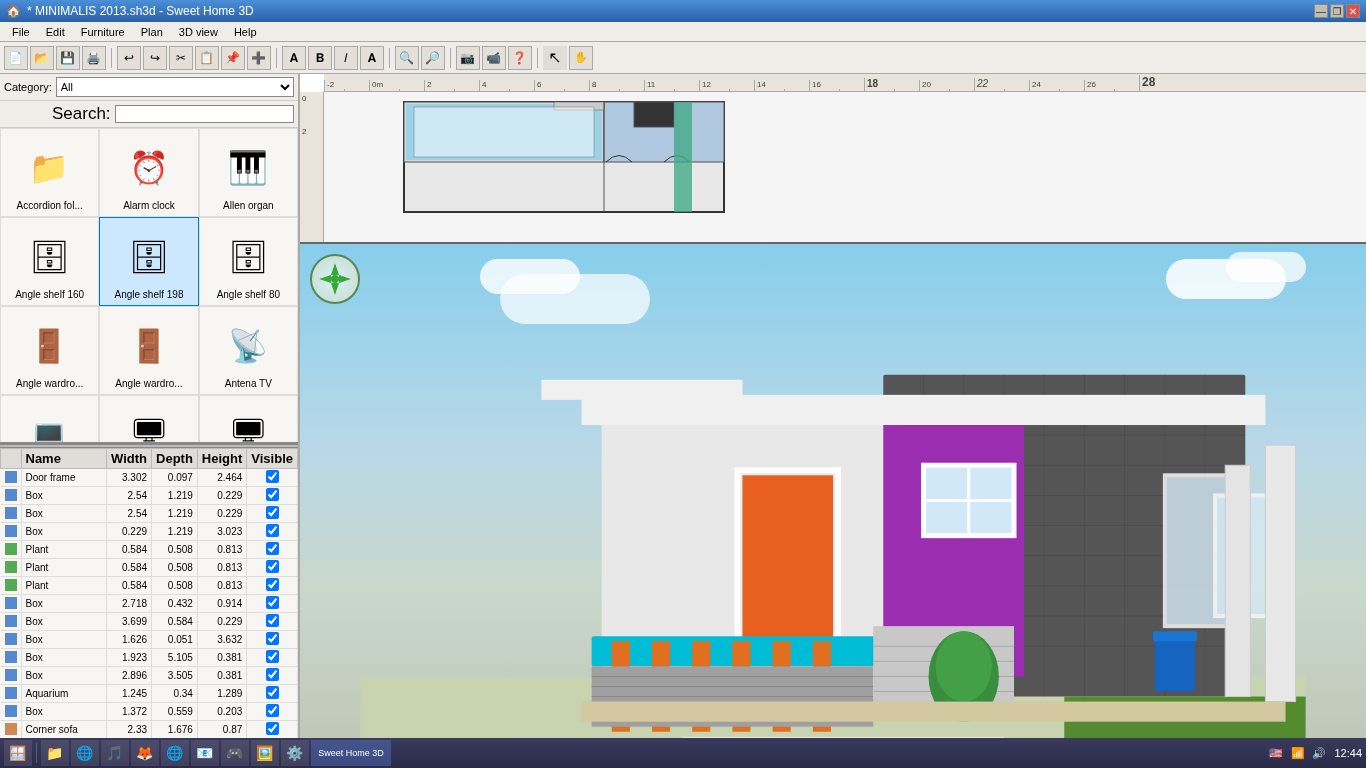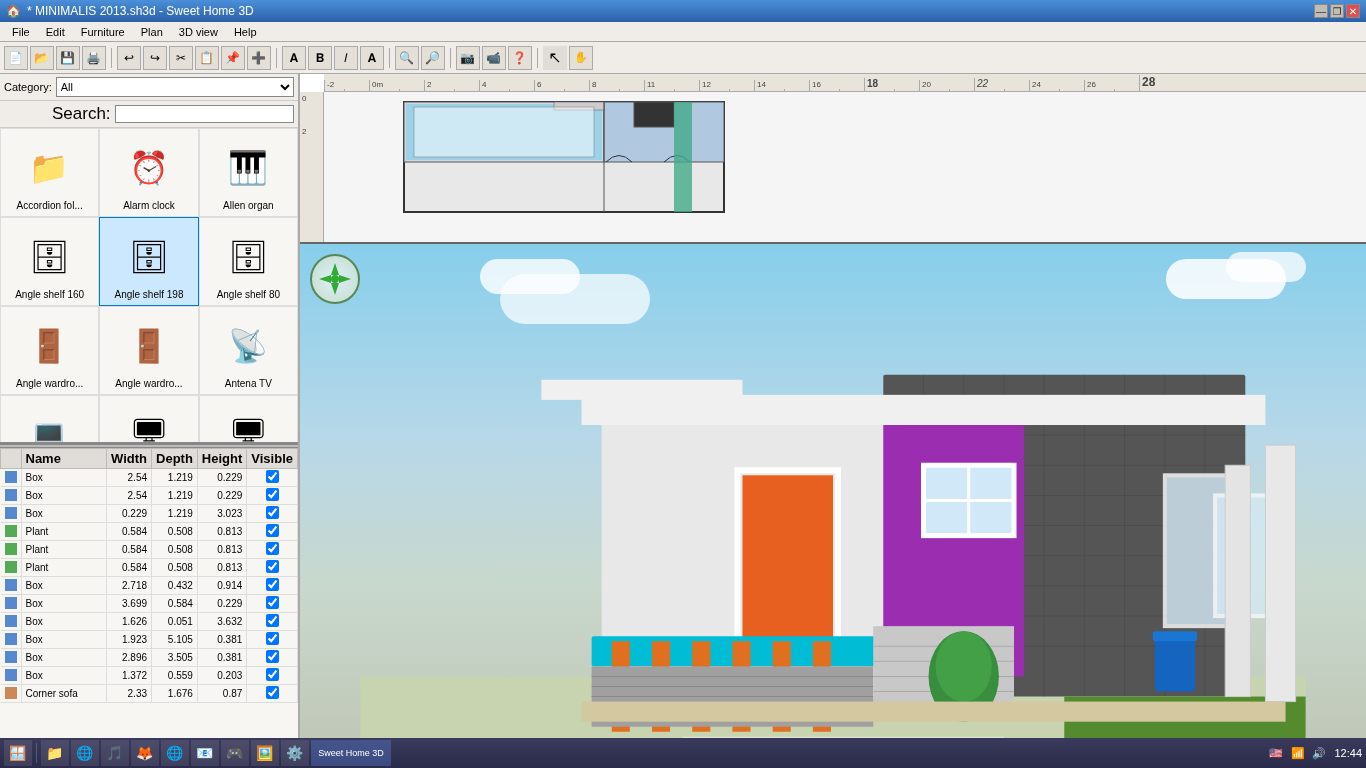--- a/index.html
+++ b/index.html
@@ -458,20 +458,32 @@
             <tr>
               <th class="td-icon"></th>
               <th class="td-name">Name</th>
               <th class="td-num">Width</th>
               <th class="td-num">Depth</th>
               <th class="td-num">Height</th>
               <th class="td-check">Visible</th>
             </tr>
           </thead>
           <tbody id="table-body">
+          <tr>
+      <td class="td-icon">
+        <div style="width:12px;height:12px;background:#5588cc;display:inline-block;"></div>
+      </td>
+      <td class="td-name">Door frame</td>
+      <td class="td-num">3.302</td>
+      <td class="td-num">0.097</td>
+      <td class="td-num">2.464</td>
+      <td class="td-check">
+        <input type="checkbox" checked="" style="">
+      </td>
+    </tr>
               <tr>
       <td class="td-icon">
         <div style="width:12px;height:12px;background:#5588cc;display:inline-block;"></div>
       </td>
       <td class="td-name">Box</td>
       <td class="td-num">2.54</td>
       <td class="td-num">1.219</td>
       <td class="td-num">0.229</td>
       <td class="td-check">
         <input type="checkbox" checked="" style="">
@@ -586,20 +598,32 @@
       </td>
     </tr>
               <tr>
       <td class="td-icon">
         <div style="width:12px;height:12px;background:#5588cc;display:inline-block;"></div>
       </td>
       <td class="td-name">Box</td>
       <td class="td-num">2.896</td>
       <td class="td-num">3.505</td>
       <td class="td-num">0.381</td>
+      <td class="td-check">
+        <input type="checkbox" checked="" style="">
+      </td>
+    </tr>
+              <tr>
+      <td class="td-icon">
+        <div style="width:12px;height:12px;background:#5588cc;display:inline-block;"></div>
+      </td>
+      <td class="td-name">Aquarium</td>
+      <td class="td-num">1.245</td>
+      <td class="td-num">0.34</td>
+      <td class="td-num">1.289</td>
       <td class="td-check">
         <input type="checkbox" checked="" style="">
       </td>
     </tr>
               <tr>
       <td class="td-icon">
         <div style="width:12px;height:12px;background:#5588cc;display:inline-block;"></div>
       </td>
       <td class="td-name">Box</td>
       <td class="td-num">1.372</td>

